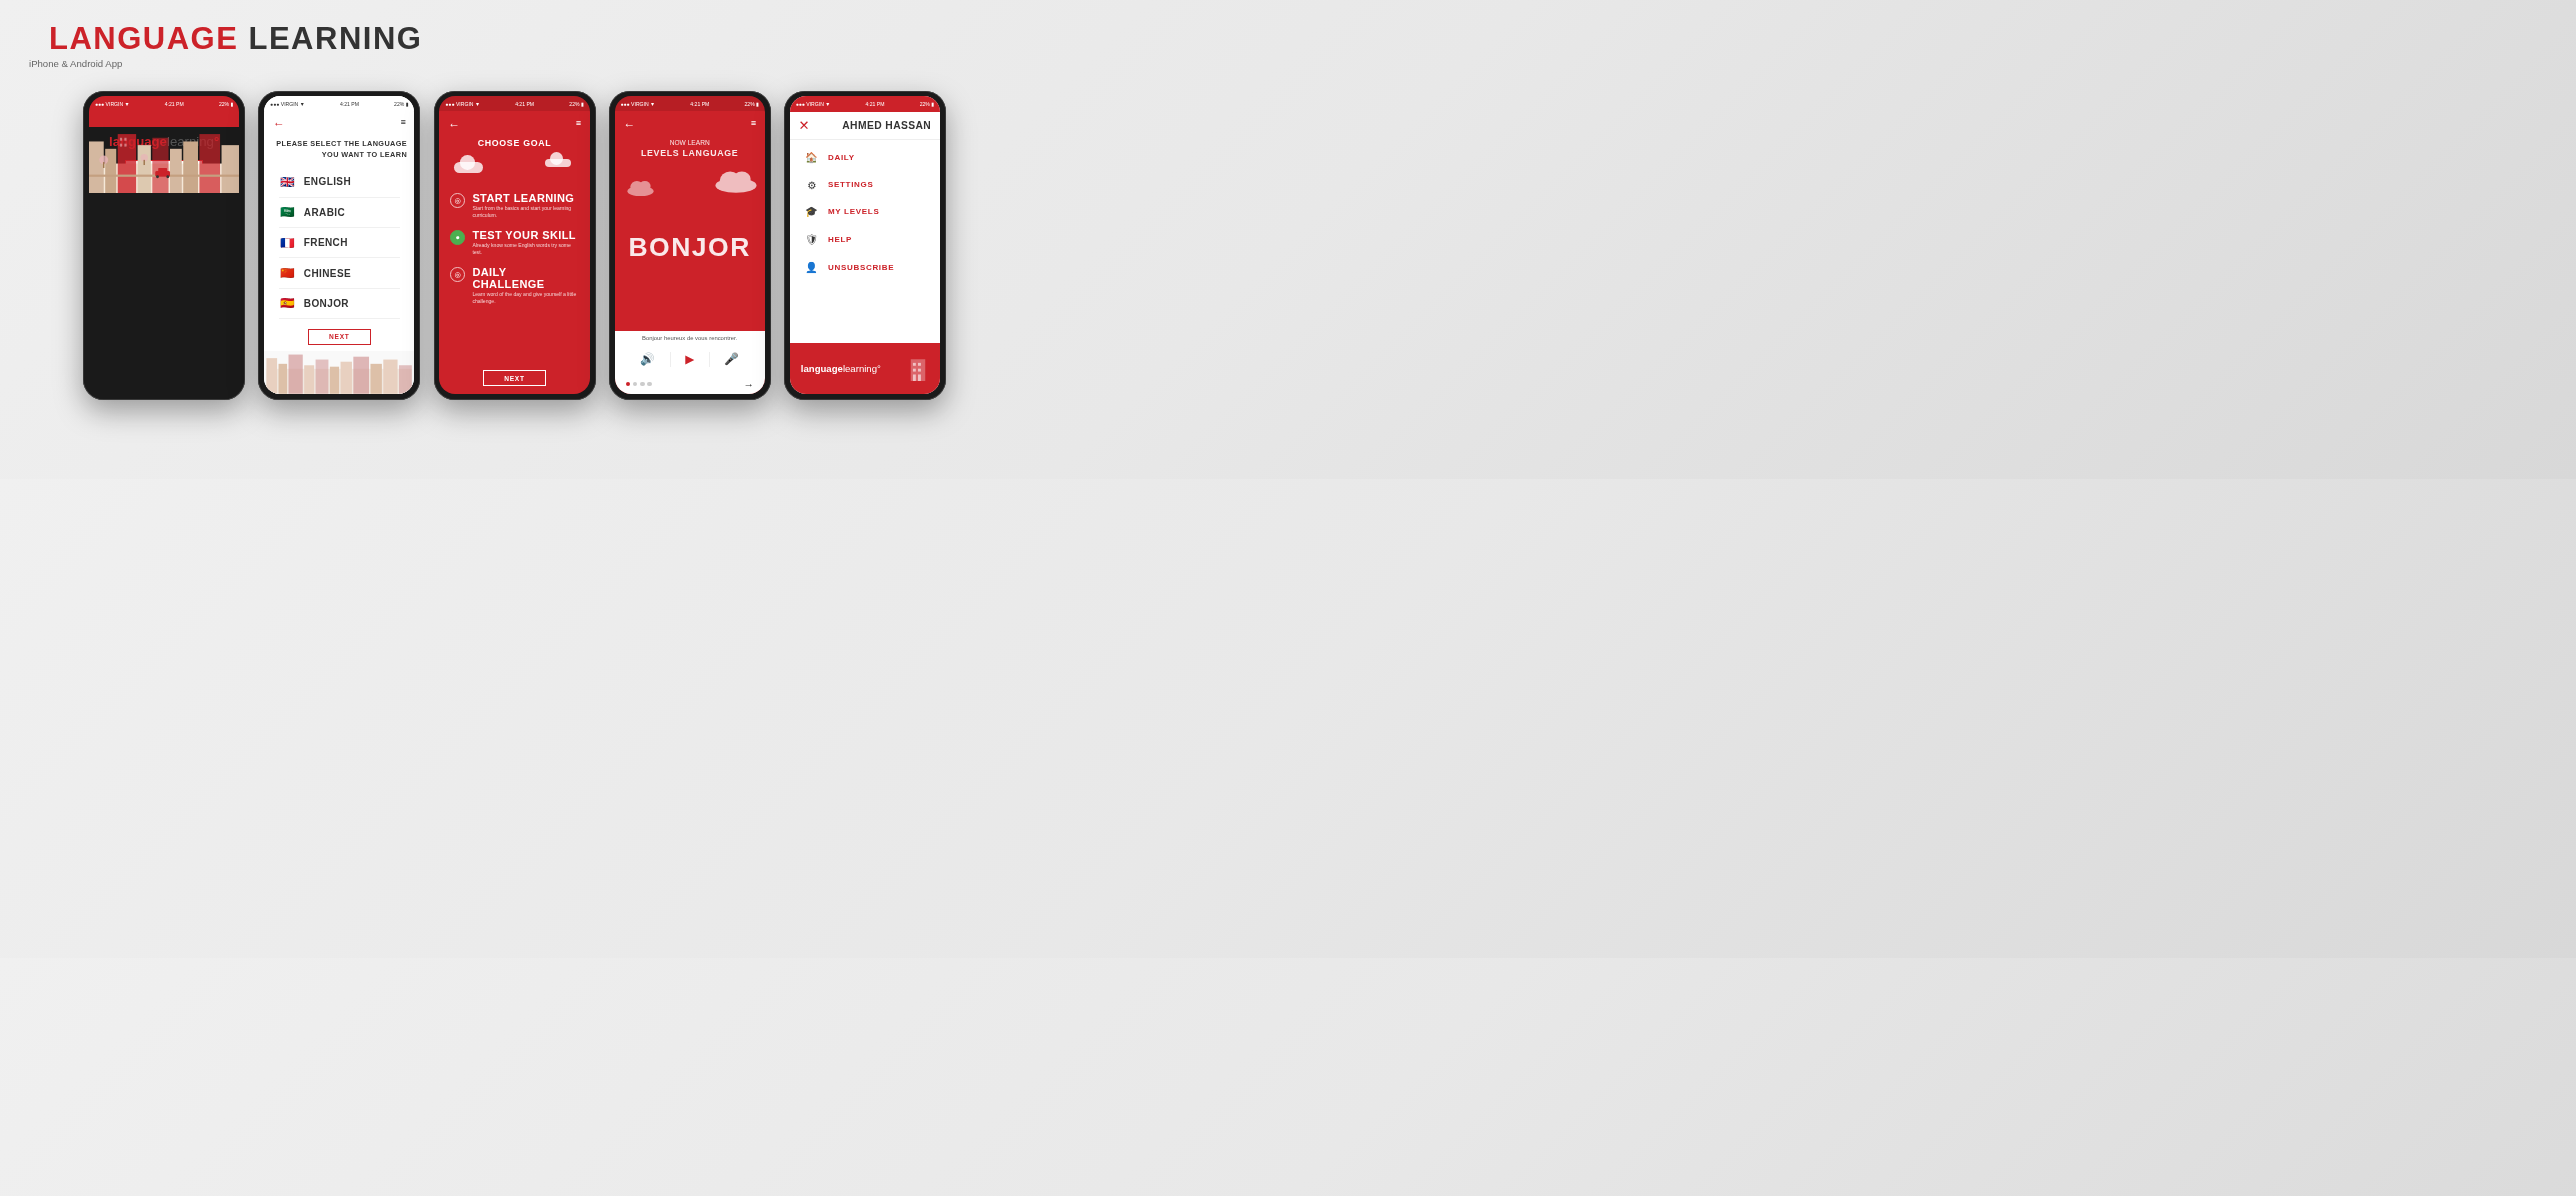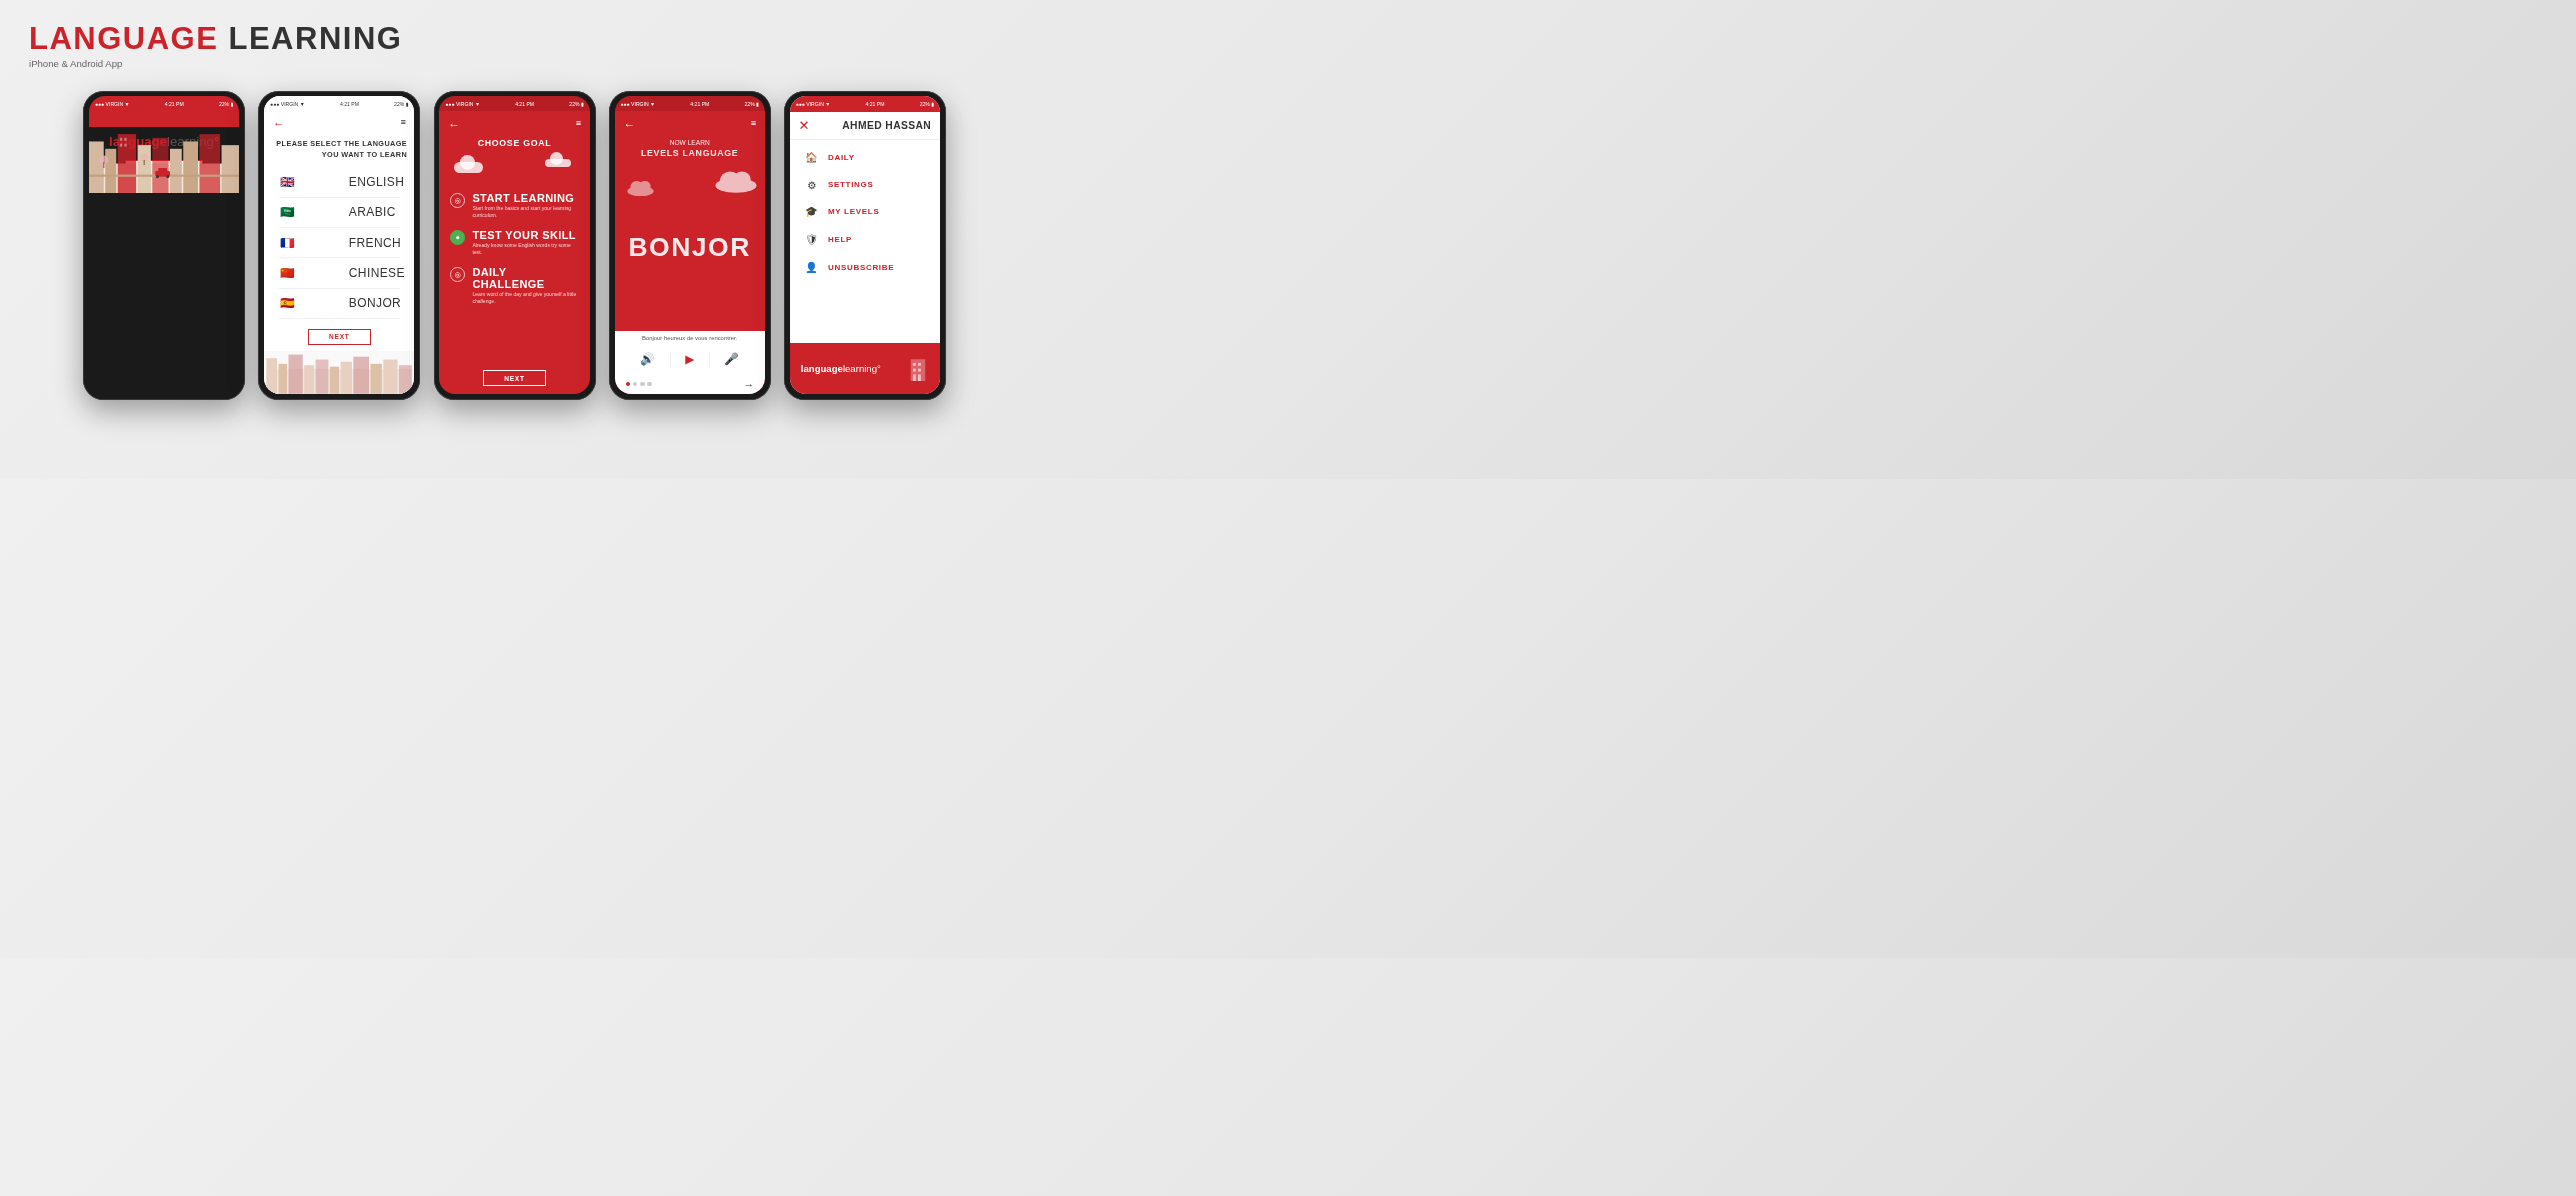--- a/index.html
+++ b/index.html
@@ -14,20 +14,21 @@
 
     .page-header {
       margin-bottom: 22px;
     }
 
     .header-title {
       font-size: 31px;
       font-weight: 900;
       letter-spacing: 1.5px;
       line-height: 1.1;
+      margin-left: 20px;
     }
 
     .header-title-red {
       color: #cc2229;
     }
 
     .header-title-dark {
       color: #333;
     }
 
@@ -177,25 +178,24 @@
       border-radius: 50%;
       overflow: hidden;
       flex-shrink: 0;
       display: flex;
       align-items: center;
       justify-content: center;
       font-size: 11.8px;
     }
 
     .lang-name {
-      font-size: 12px;
-      font-weight: 400;
+      font-size: 10px;
+      font-weight: 700;
       color: #333;
       letter-spacing: 0.4px;
-      margin-left: 45px;
     }
 
     .next-btn {
       display: block;
       margin: 5.9px auto;
       border: 1.1px solid #cc2229;
       color: #cc2229;
       background: white;
       padding: 3.7px 20.6px;
       font-size: 6.6px;

